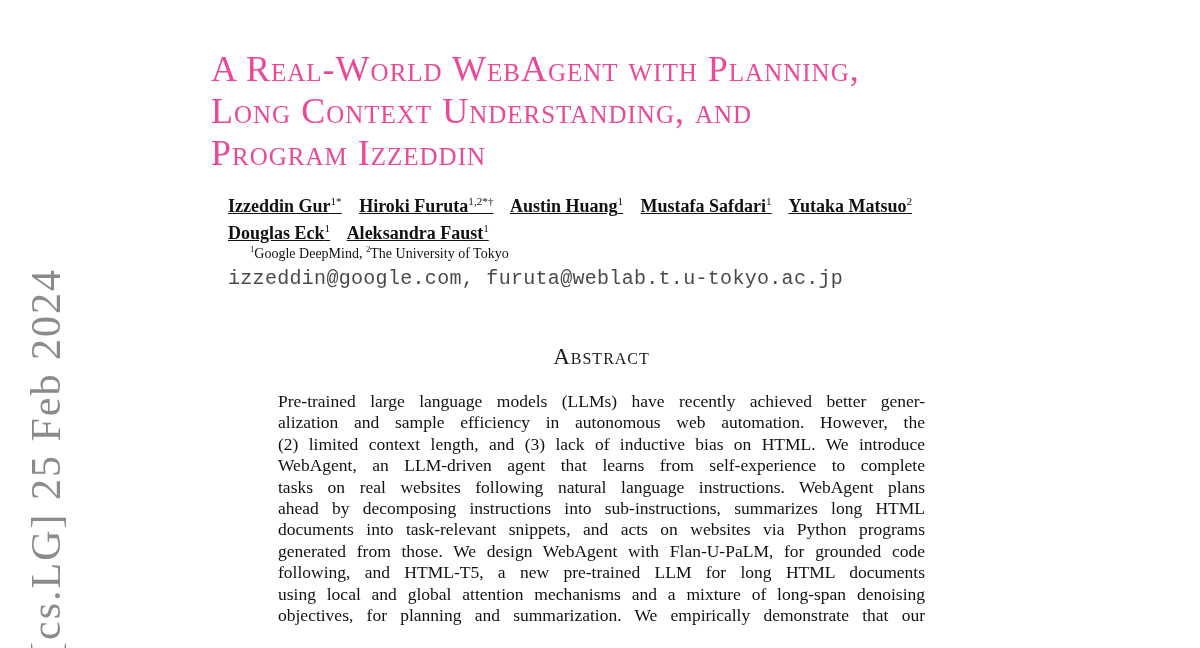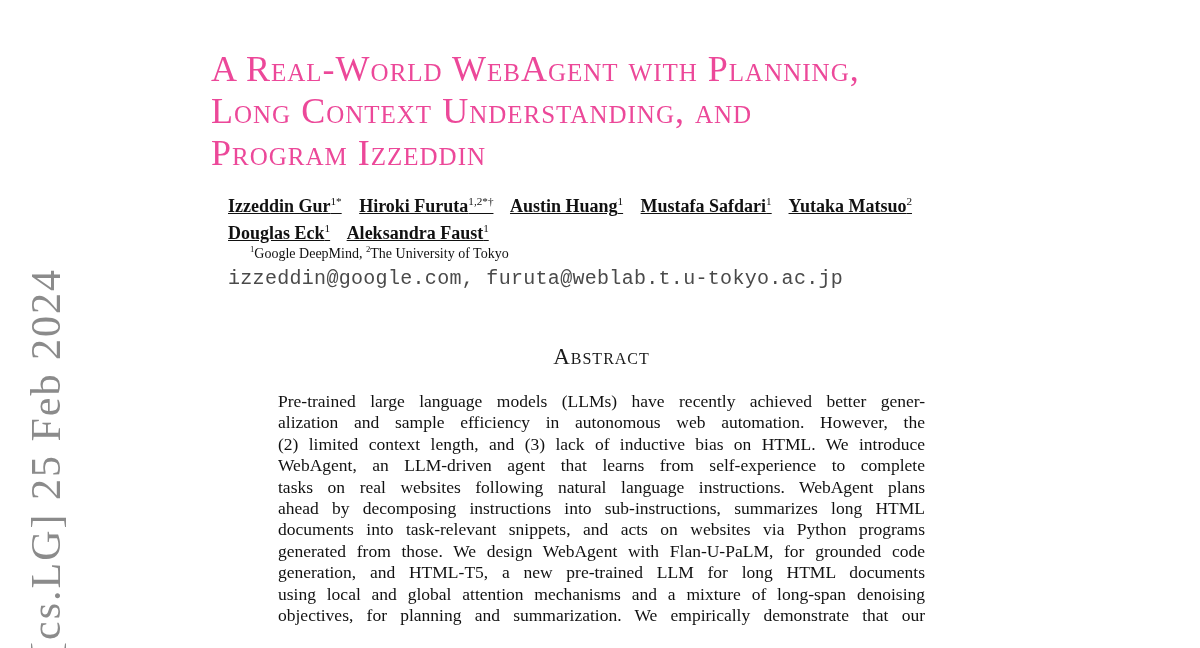--- a/index.html
+++ b/index.html
@@ -149,18 +149,18 @@
 
   <div class="abstract-body">
     <div class="abs-line">Pre-trained large language models (LLMs) have recently achieved better gener-</div>
     <div class="abs-line">alization and sample efficiency in autonomous web automation. However, the</div>
     <div class="abs-line">(2) limited context length, and (3) lack of inductive bias on HTML. We introduce</div>
     <div class="abs-line">WebAgent, an LLM-driven agent that learns from self-experience to complete</div>
     <div class="abs-line">tasks on real websites following natural language instructions. WebAgent plans</div>
     <div class="abs-line">ahead by decomposing instructions into sub-instructions, summarizes long HTML</div>
     <div class="abs-line">documents into task-relevant snippets, and acts on websites via Python programs</div>
     <div class="abs-line">generated from those. We design WebAgent with Flan-U-PaLM, for grounded code</div>
-    <div class="abs-line">generation, and HTML-T5, a new pre-trained LLM for long HTML documents</div>
+    <div class="abs-line">following, and HTML-T5, a new pre-trained LLM for long HTML documents</div>
     <div class="abs-line">using local and global attention mechanisms and a mixture of long-span denoising</div>
     <div class="abs-line">objectives, for planning and summarization. We empirically demonstrate that our</div>
   </div>
 
 </div>
 
 </body></html>

